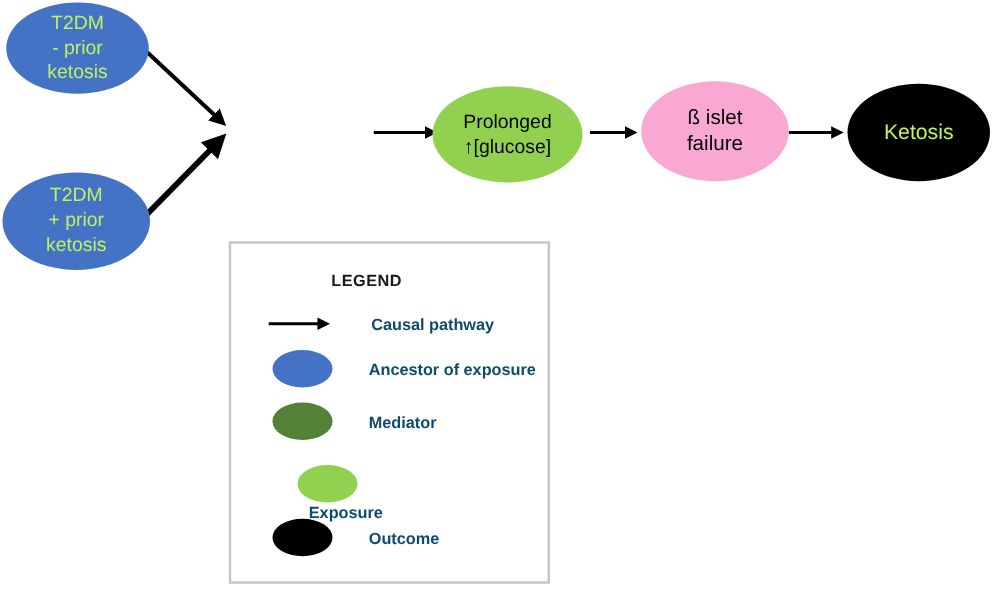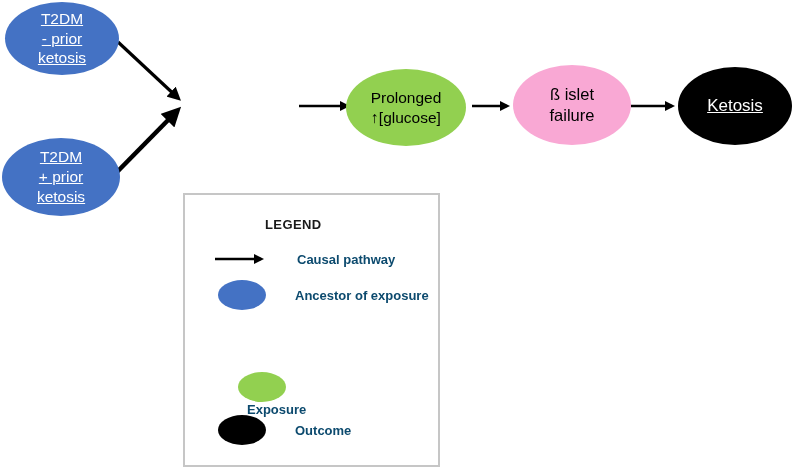--- a/index.html
+++ b/index.html
@@ -7,21 +7,21 @@
     position:relative;width:797px;height:472px;background:#ffffff;
     font-family:"Liberation Sans",sans-serif;overflow:hidden;
   }
   .arrows-layer{position:absolute;left:0;top:0;pointer-events:none;}
   .node{
     position:absolute;border-radius:50%;
     display:flex;align-items:center;justify-content:center;
     text-align:center;white-space:pre-line;
     font-size:15.5px;line-height:1.28;
   }
-  .node.light{color:#ffffff;text-decoration:underline;}
+  .node.light{color:#bef264;}
   .node.dark{color:#000000;}
   .legend{
     position:absolute;left:183px;top:193px;width:257px;height:274px;
     border:2px solid #c6c6c6;background:#ffffff;box-sizing:border-box;padding-left:29px;
   }
   .legend-title{
     position:absolute;left:80px;top:22px;
     font-size:13px;font-weight:bold;color:#1a1a1a;letter-spacing:.4px;
   }
   .legend-row{position:absolute;display:flex;align-items:center;}
@@ -84,20 +84,24 @@
         <line x1="1" y1="8" x2="47" y2="8" stroke="#000000" stroke-width="2.4" marker-end="url(#ah2)"></line>
       </svg>
       <span class="legend-label">Causal pathway</span>
     </div>
 
     <div class="legend-row row-swatch" style="top:85px;">
       <div class="swatch" style="background: rgb(68, 114, 196);"></div>
       <span class="legend-label">Ancestor of exposure</span>
     </div>
 
+    <div class="legend-row row-swatch" style="top:127px;">
+      <div class="swatch" style="background: rgb(83, 129, 53);"></div>
+      <span class="legend-label">Mediator</span>
+    </div>
 
     <div class="legend-row row-swatch" style="top:177px;flex-direction:column;">
       <div class="swatch" style="background: rgb(146, 208, 80);"></div>
       <span class="legend-label">Exposure</span>
     </div>
 
     <div class="legend-row row-swatch" style="top:220px;text-align:center;">
       <div class="swatch" style="background: rgb(0, 0, 0);"></div>
       <span class="legend-label">Outcome</span>
     </div>

